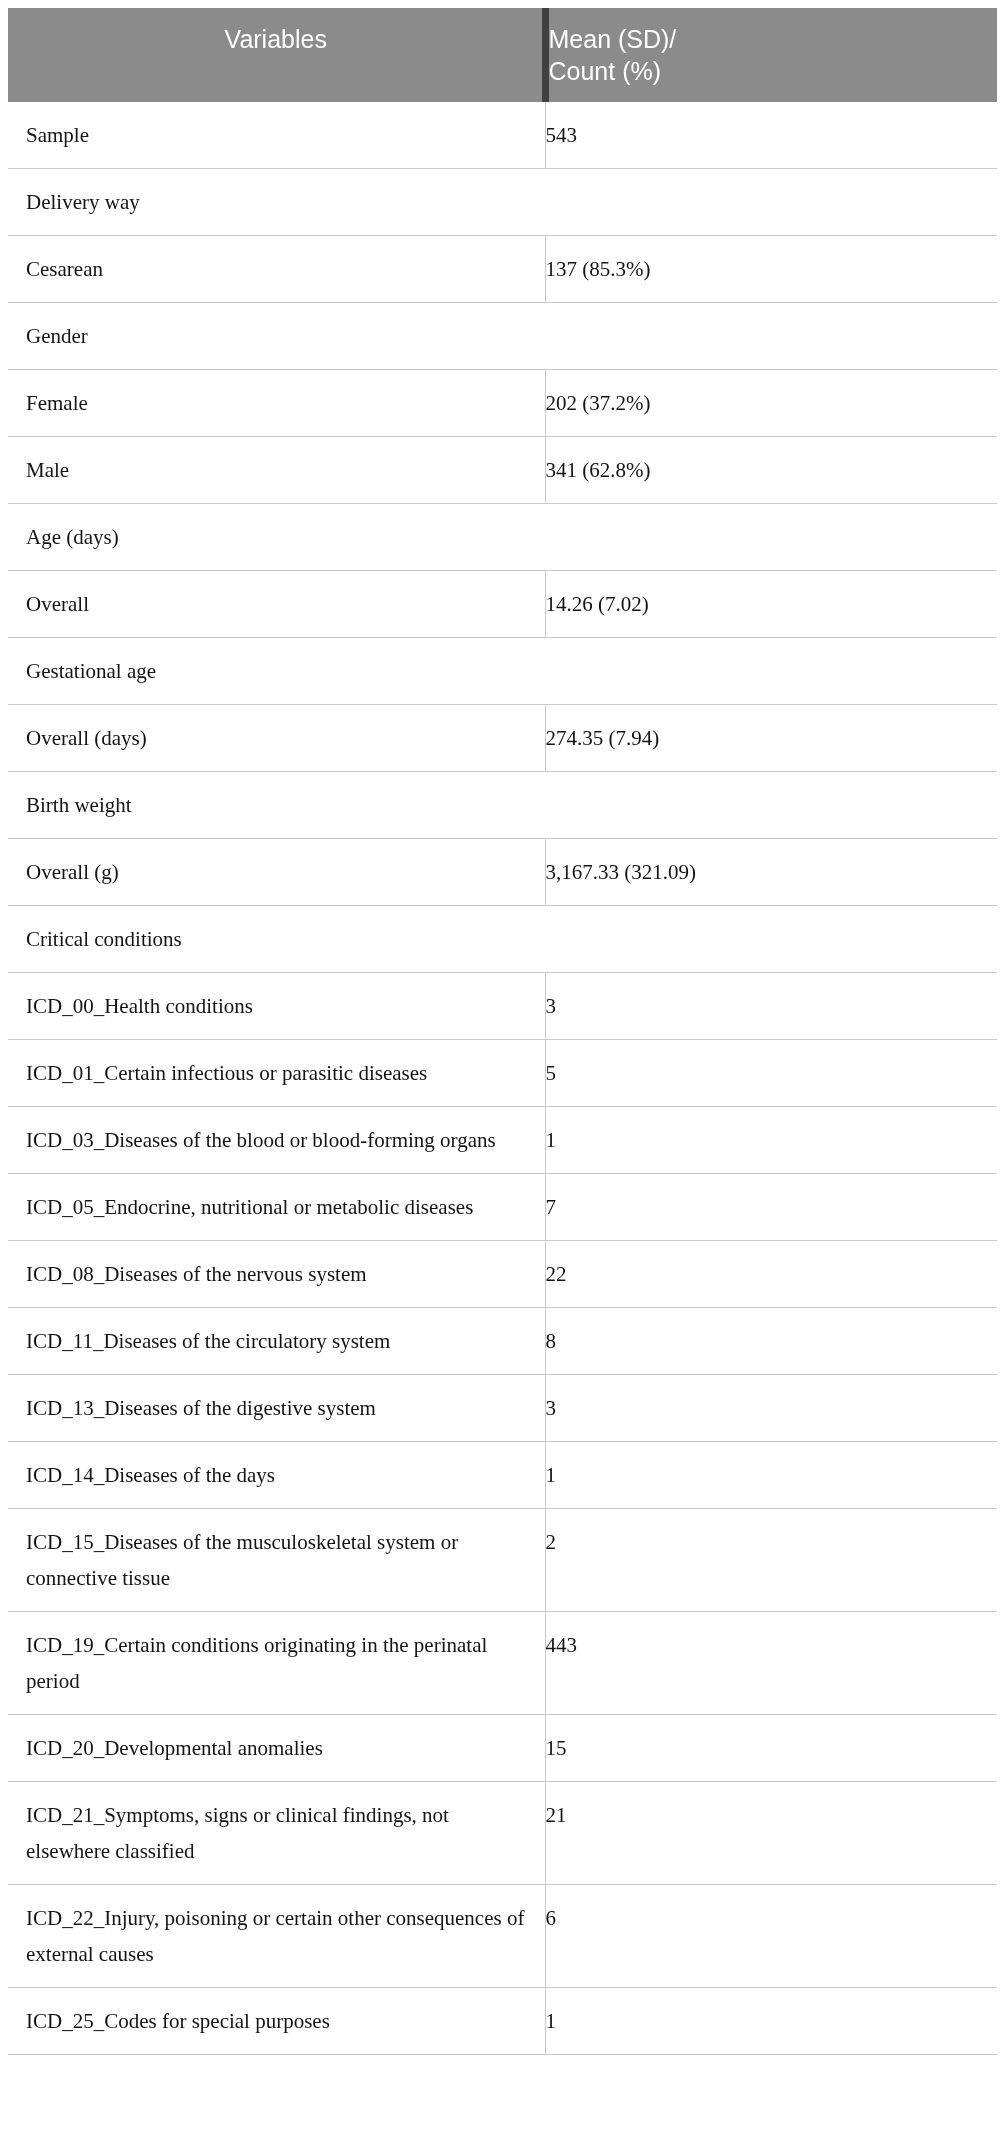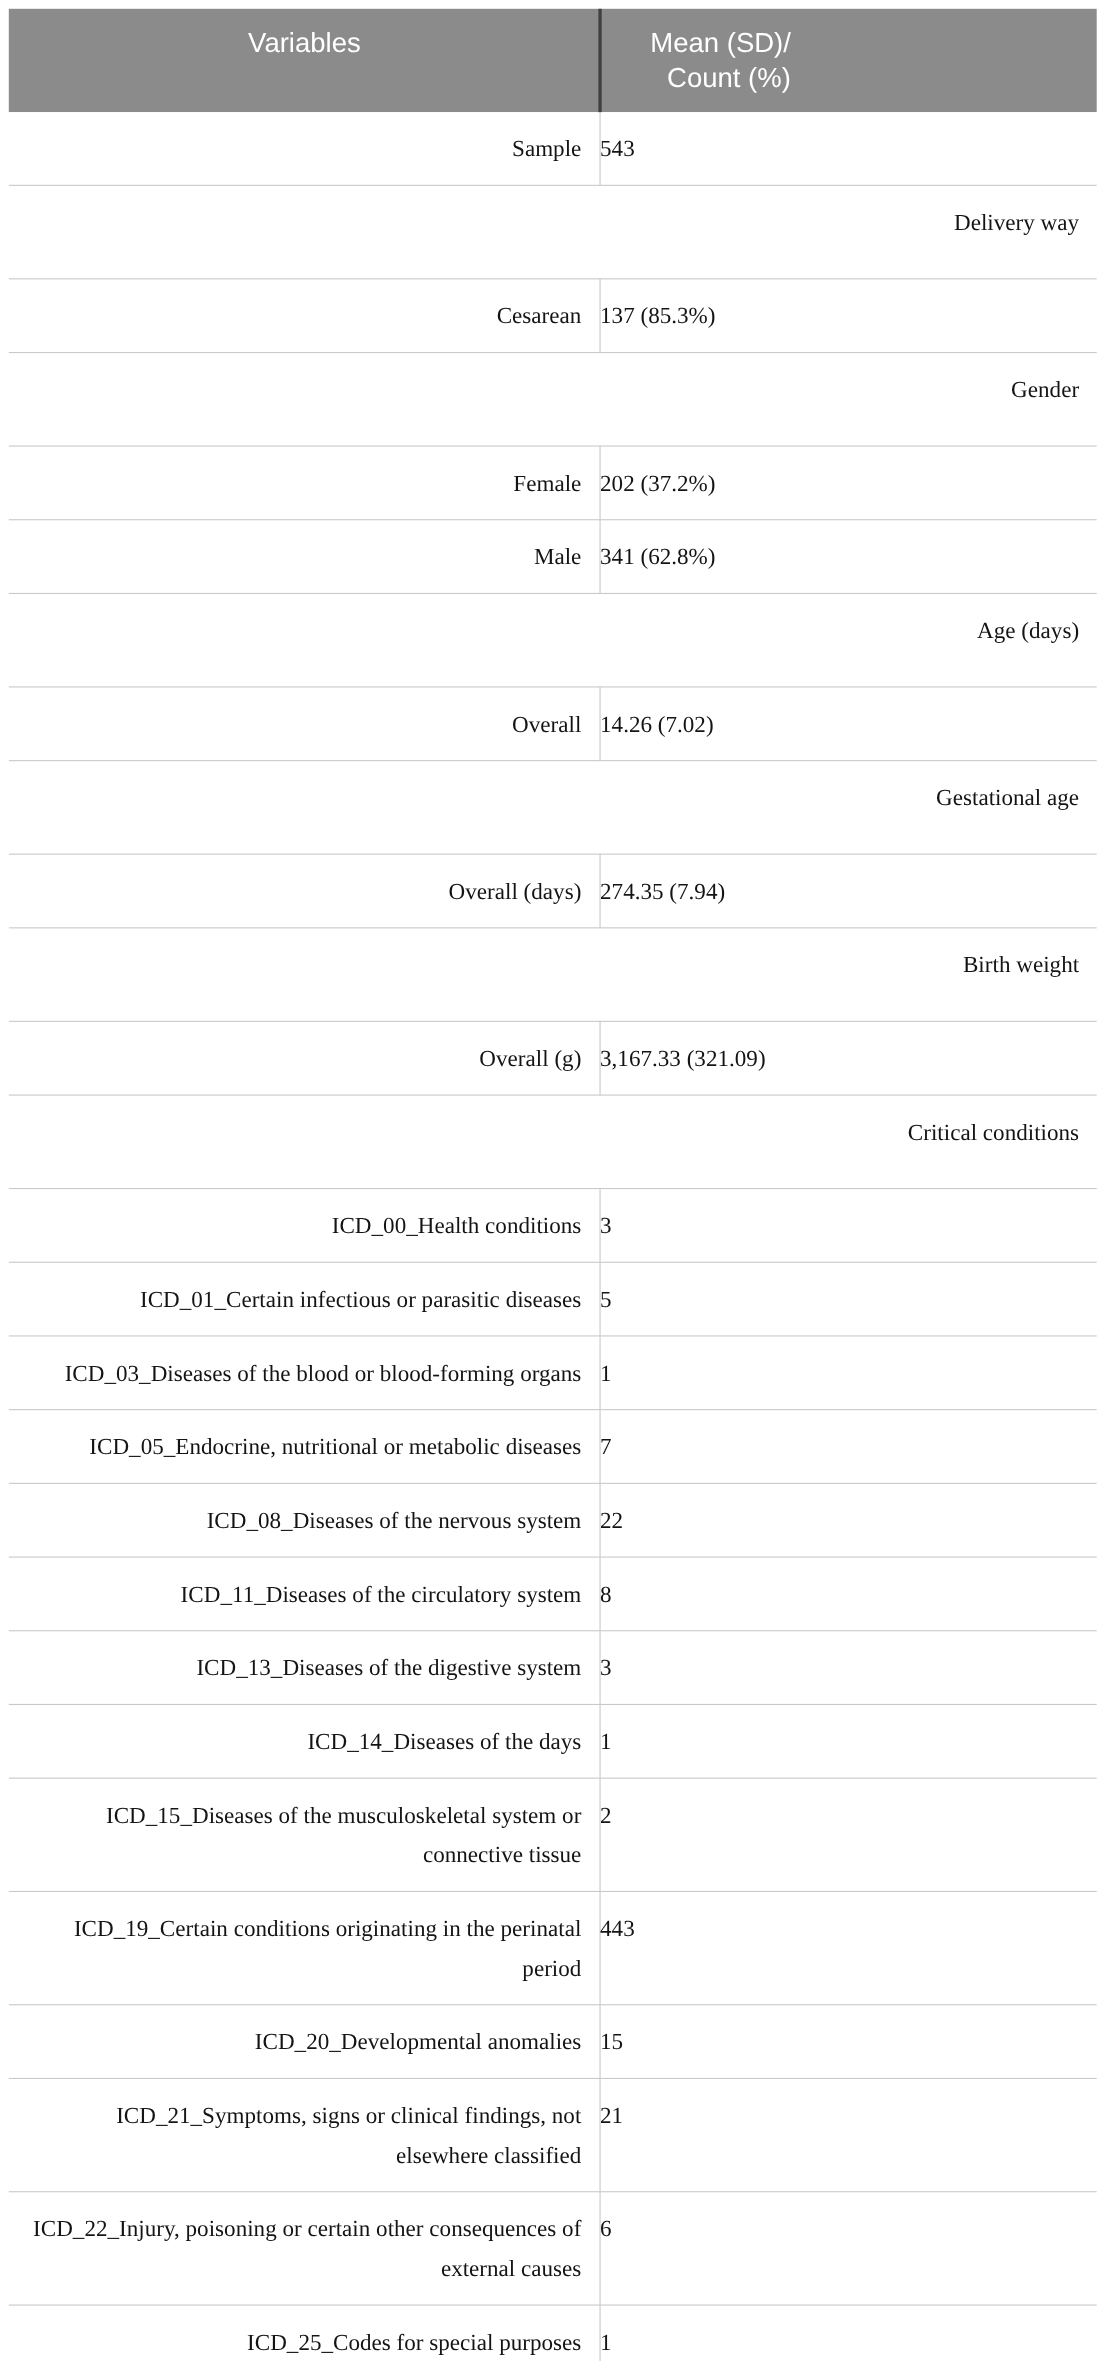--- a/index.html
+++ b/index.html
@@ -13,59 +13,59 @@
     width:1005px;
     font-family:"Liberation Serif", serif;
     color:var(--text);
   }
   .page{padding:8px 8px 0 8px;}
   table{
     border-collapse:collapse;
     table-layout:fixed;
     width:989px;
   }
-  th,td{box-sizing:border-box;text-align:right;}
+  th,td{box-sizing:border-box;}
   thead th{
     background:var(--header-bg);
     color:var(--header-text);
     font-family:"Liberation Sans", sans-serif;
     font-weight:400;
     font-size:25px;
     line-height:32px;
     vertical-align:top;
     text-align:center;
   }
   th.th-var{
     width:537px;
     padding:15px 16px 15px 18px;
   }
   th.th-val{
     width:452px;
     padding:15px 278px 15px 0;
-    text-align:right;
+    text-align:left;
     white-space:pre-line;
-    border-left:3px solid #404040;
+    border-left:7px solid #404040;
   }
   tbody td{
     font-size:21px;
     line-height:36px;
     vertical-align:top;
     border-bottom:1px solid var(--border);
     background:#ffffff;
   }
   td.cell-label{
     padding:15px 16px 15px 18px;
     border-right:1px solid var(--border);
   }
   td.cell-value{
     padding:15px 278px 15px 0;
     text-align:left;
   }
   td.cell-section{
-    padding:15px 16px 33px 18px;
+    padding:15px 16px 15px 18px;
   }
 </style>
 </head>
 <body>
 
 <div class="page">
   <table>
     <thead>
       <tr>
         <th class="th-var">Variables</th>

